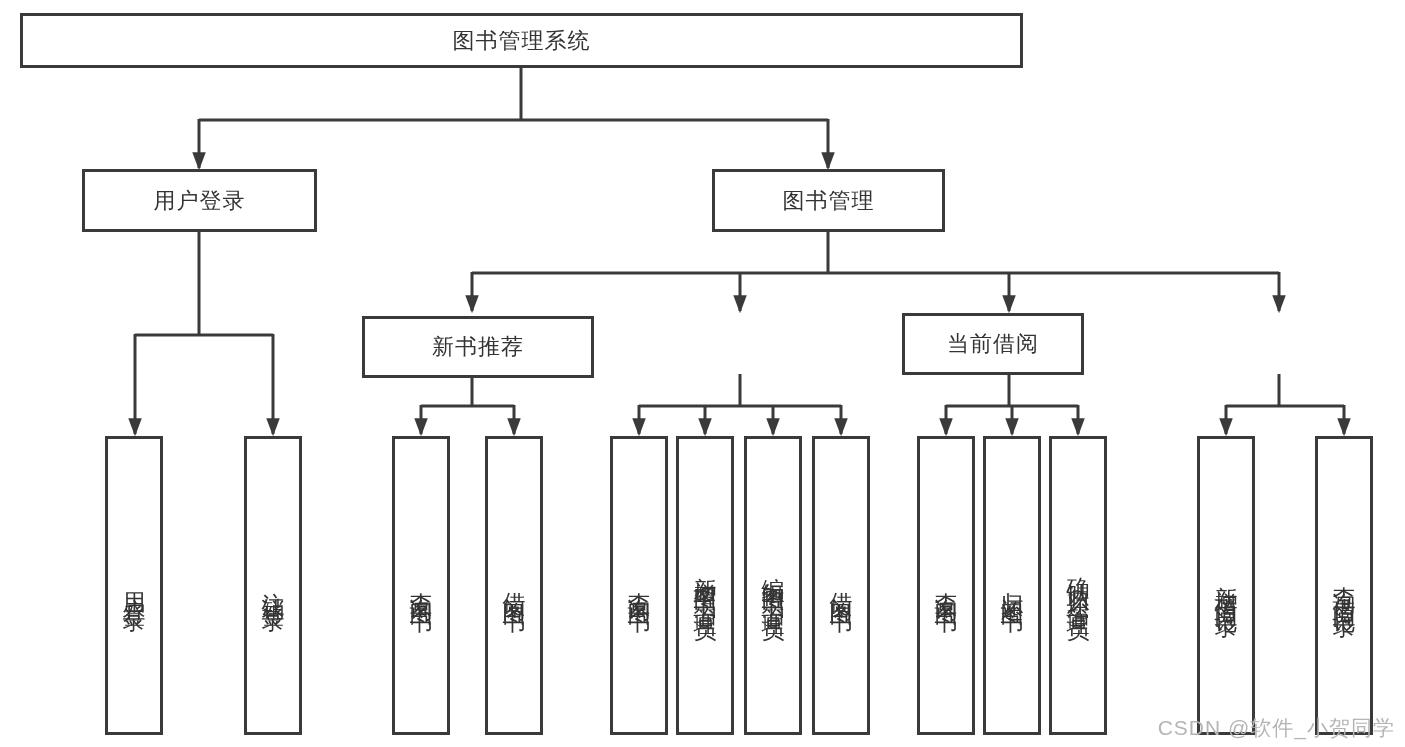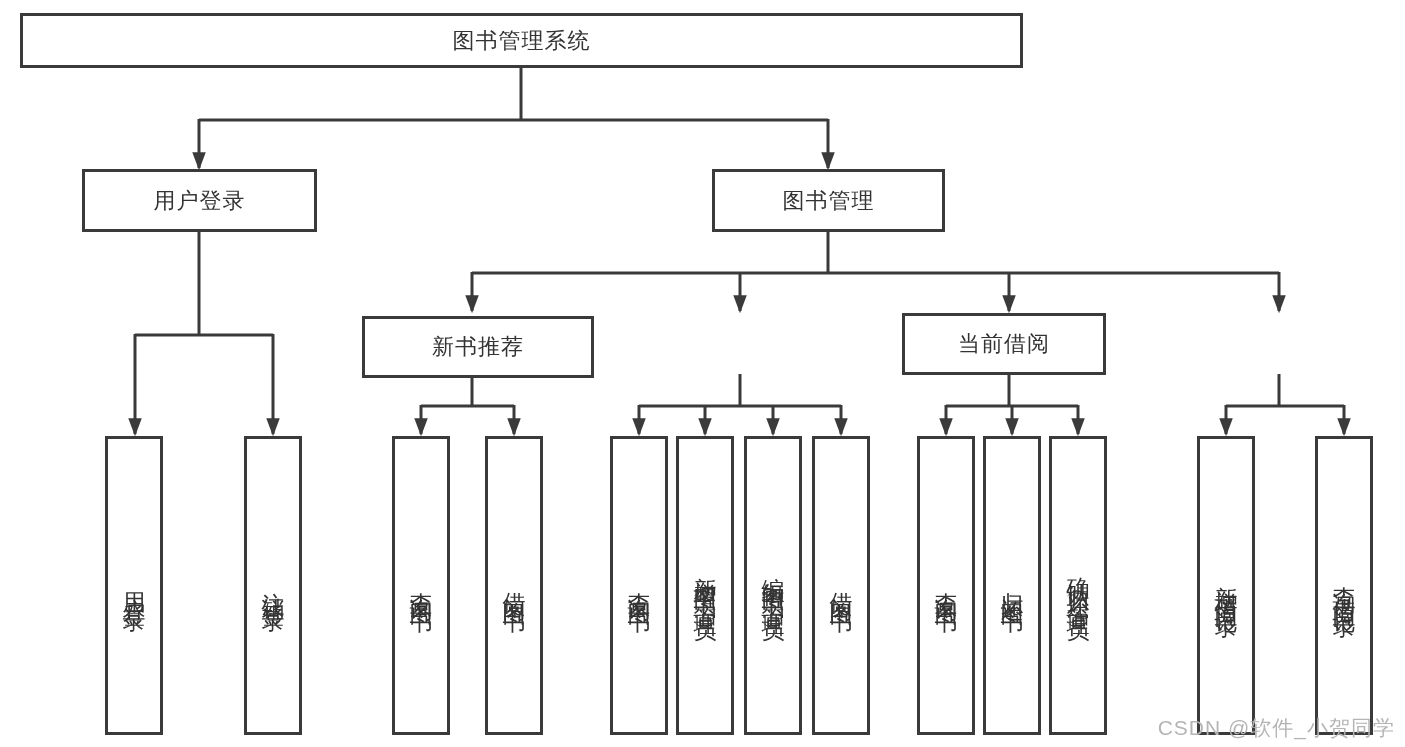--- a/index.html
+++ b/index.html
@@ -115,21 +115,21 @@
   <div class="hbox" style="left:82px; top:169px; width:235px; height:63px;">
     <span>用户登录</span>
   </div>
   <div class="hbox" style="left:712px; top:169px; width:233px; height:63px;text-align:right;">
     <span>图书管理</span>
   </div>
 
   <div class="hbox" style="left:362px; top:304px; width:232px; height:62px;margin-top:12px;">
     <span>新书推荐</span>
   </div>
-  <div class="hbox" style="left:902px; top:313px; width:204px; height:62px;">
+  <div class="hbox" style="left:902px; top:313px; width:182px; height:62px;">
     <span>当前借阅</span>
   </div>
 
   <div class="vbox" style="left:105px;">
     <span class="vlabel">用户登录</span>
   </div>
   <div class="vbox" style="left:244px;">
     <span class="vlabel">注销登录</span>
   </div>
 

